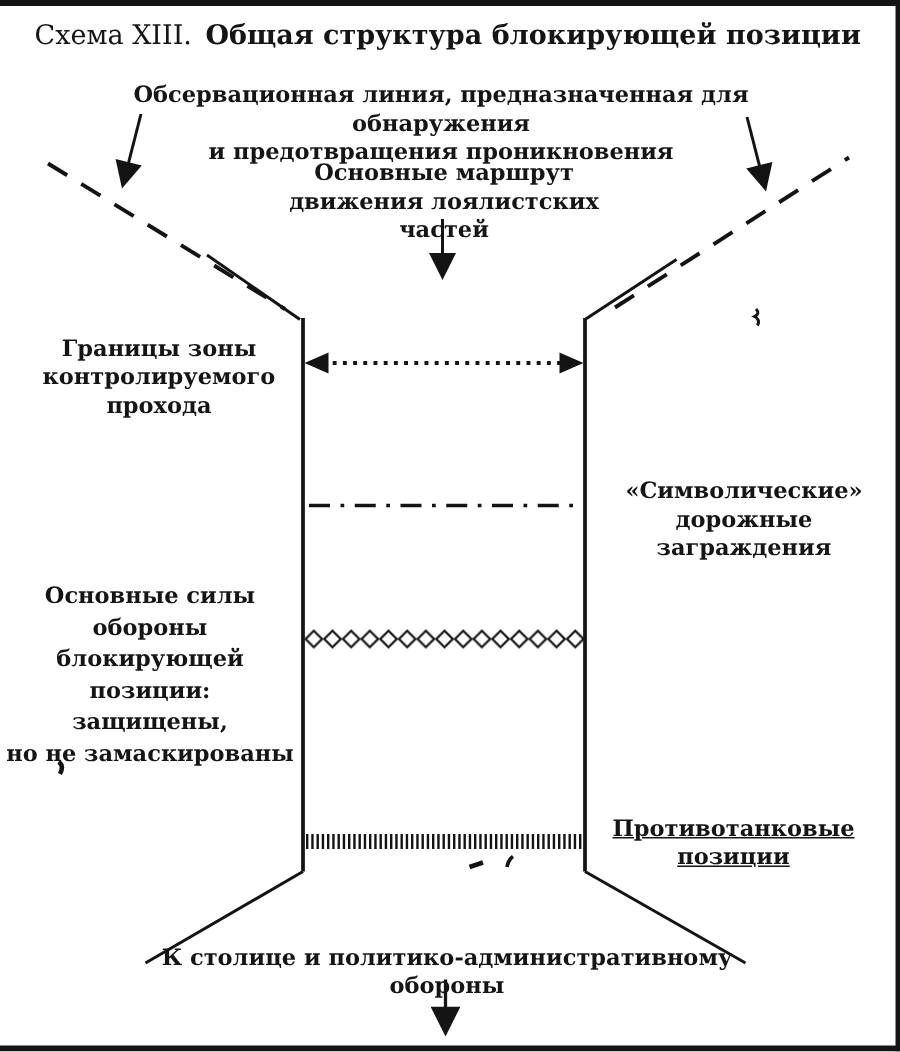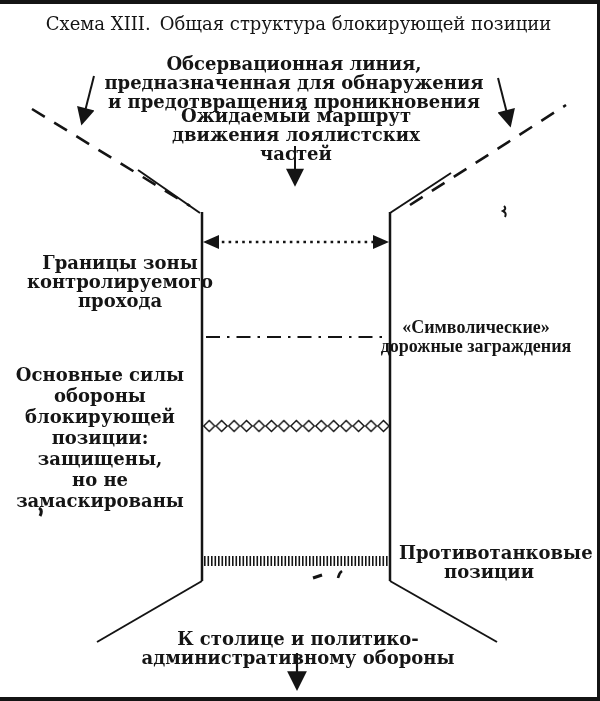--- a/index.html
+++ b/index.html
@@ -18,36 +18,36 @@
   }
   .title {
     position: absolute;
     top: 9px;
     left: 50%;
     transform: translateX(-50%);
     white-space: nowrap;
     font-size: 18px;
   }
   .title .prefix { font-weight: normal; text-align: center; }
-  .title .main { font-weight: normal; margin-left: 9px; }
+  .title .main { font-weight: bold; margin-left: 9px; }
   .lbl {
     position: absolute;
     transform: translateX(-50%);
     text-align: center;
     font-weight: bold;
-    font-size: 18px;
+    font-size: 15px;
     line-height: 19px;
     white-space: pre-line;
   }
   .lbl-observation { left: 294px; top: 50px; width: 440px; }
   .lbl-route       { left: 296px; top: 102px; width: 260px; }
-  .lbl-passzone    { left: 120px; top: 219px; width: 200px; margin-top: 30px; }
-  .lbl-symbolic    { left: 476px; top: 314px; width: 200px; font-family: Liberation Serif, serif; }
-  .lbl-mainforces  { left: 100px; top: 360px; width: 195px; line-height: 21px; }
-  .lbl-antitank    { left: 489px; top: 539px; width: 180px; }
+  .lbl-passzone    { left: 106px; top: 219px; width: 200px; }
+  .lbl-symbolic    { left: 496px; top: 314px; width: 200px; }
+  .lbl-mainforces  { left: 100px; top: 383px; width: 195px; line-height: 21px; }
+  .lbl-antitank    { left: 489px; top: 539px; width: 180px; text-decoration: underline; }
   .lbl-capital     { left: 298px; top: 625px; width: 400px; }
   svg.diagram { position: absolute; left: 0; top: 0; }
   svg.diagram line, svg.diagram path.ln { stroke: #141414; fill: none; }
 </style>
 </head>
 <body>
 
 <div class="page">
 
   <div class="title">
@@ -92,21 +92,21 @@
     <line x1="297" y1="649" x2="297" y2="684" stroke-width="2.2" marker-end="url(#arw)"></line>
 
     <path class="ln" d="M39,504 q4,2 1,8" stroke-width="3"></path>
     <path class="ln" d="M504,202 q3,3 -1,5 q4,2 2,6" stroke-width="2"></path>
     <path class="ln" d="M313,574 l9,-3" stroke-width="3"></path>
     <path class="ln" d="M338,574 q1,-5 4,-7" stroke-width="2.5"></path>
   </svg>
 
   <div class="lbl lbl-observation">Обсервационная линия, предназначенная для обнаружения
 и предотвращения проникновения</div>
-  <div class="lbl lbl-route">Ожидаемый маршрут
+  <div class="lbl lbl-route">Основные маршрут
 движения лоялистских частей</div>
   <div class="lbl lbl-passzone">Границы зоны
 контролируемого прохода</div>
   <div class="lbl lbl-symbolic">«Символические»
 дорожные заграждения</div>
   <div class="lbl lbl-mainforces">Основные силы обороны
 блокирующей позиции:
 защищены,
 но не замаскированы</div>
   <div class="lbl lbl-antitank">Противотанковые

